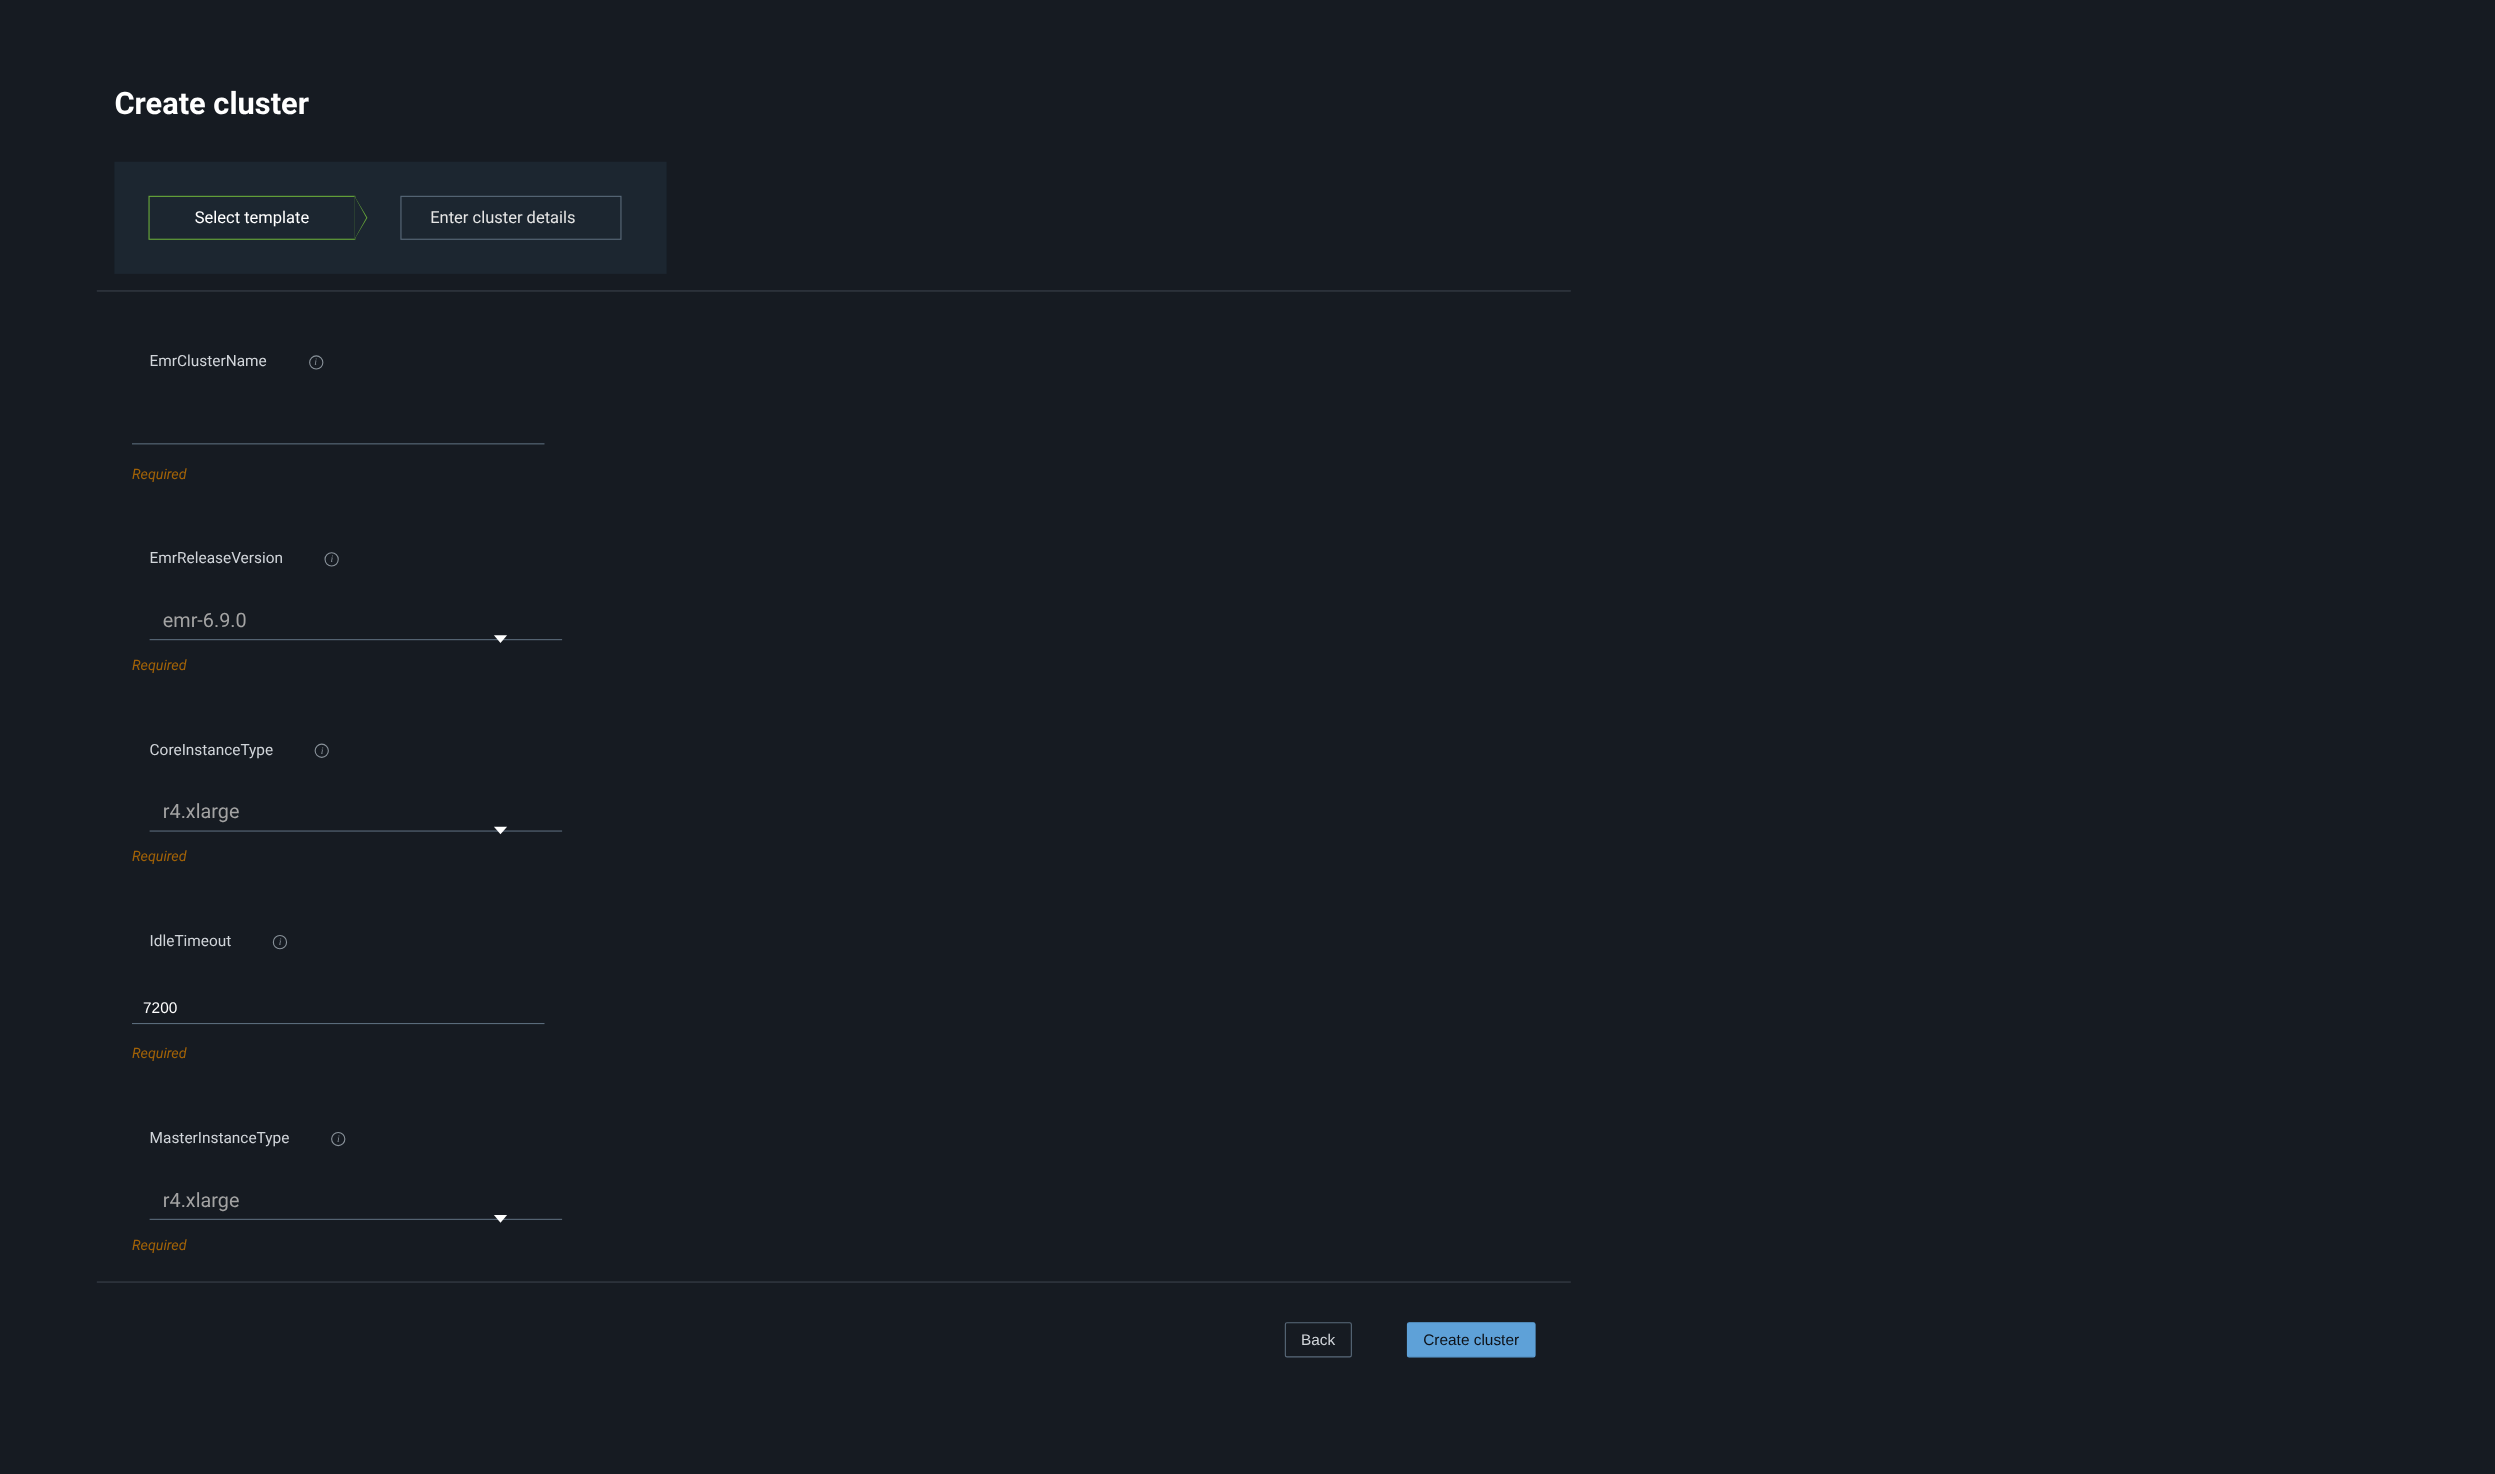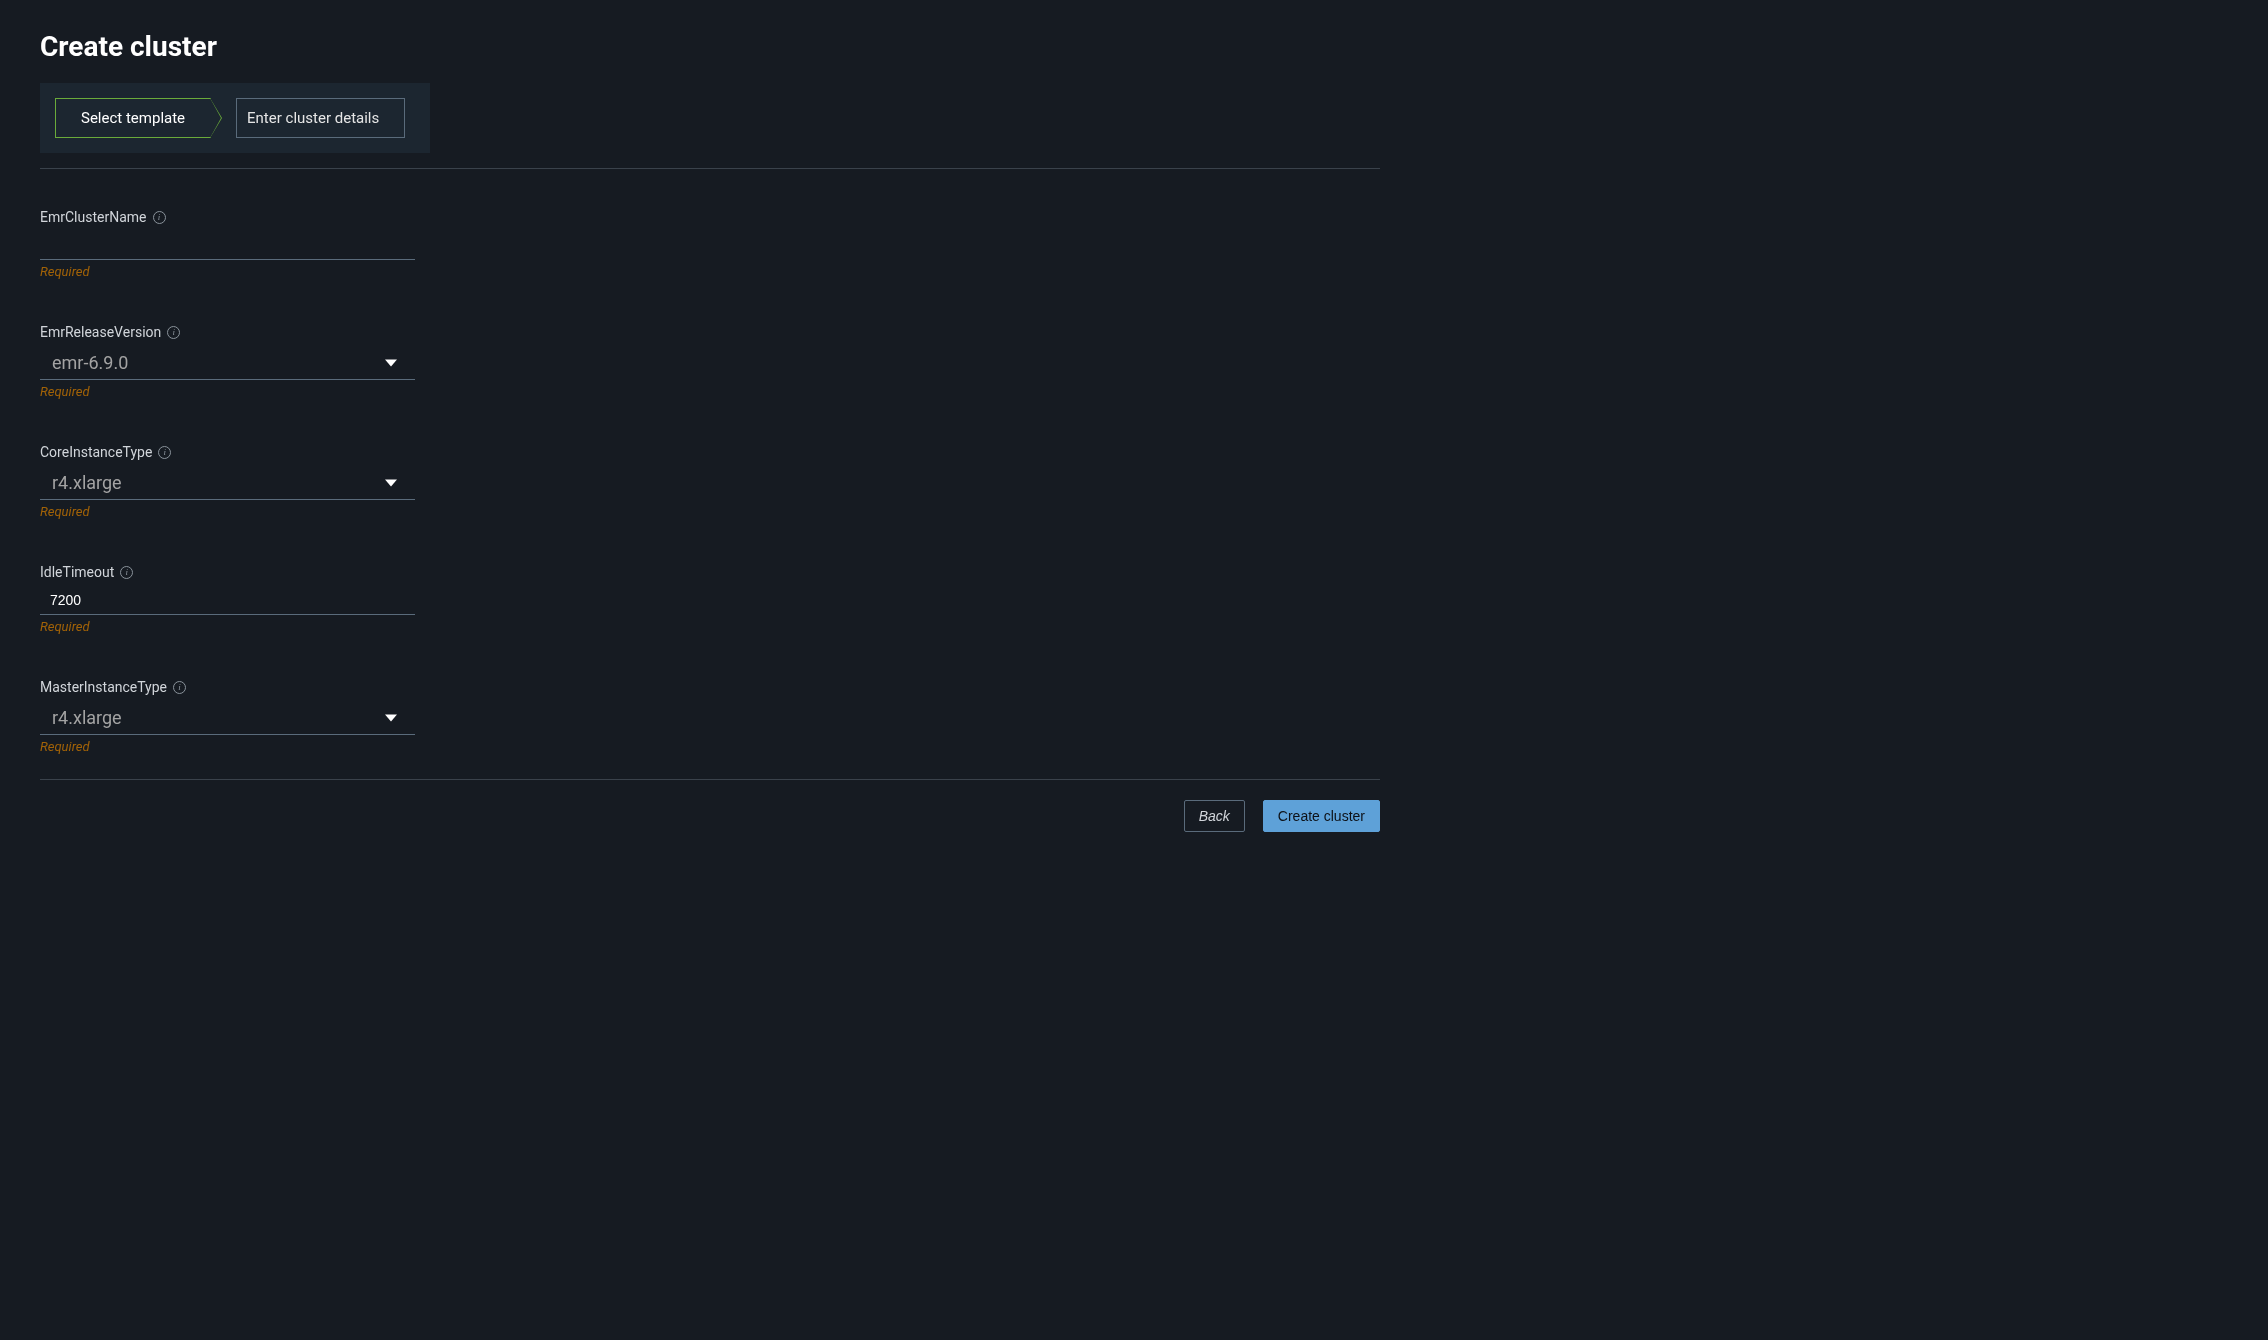--- a/index.html
+++ b/index.html
@@ -1,17 +1,17 @@
 <!DOCTYPE html>
 <html><head>
 <meta charset="utf-8">
 <style>
 * {
   box-sizing: border-box;
-  margin: 0;
+  margin: 16px;
   padding: 0;
 }
 body {
   background-color: #161b22;
   color: #d1d5da;
   font-family: -apple-system, BlinkMacSystemFont, "Segoe UI", Roboto, Helvetica, Arial, sans-serif;
   padding: 30px 40px;
   min-height: 1340px;
 }
 .page-title {
@@ -170,21 +170,20 @@
   padding: 7px 14px;
   font-size: 14px;
   border-radius: 2px;
   cursor: pointer;
   border: 1px solid transparent;
 }
 .btn-secondary {
   background: transparent;
   border: 1px solid #5a6b7b;
   color: #d1d5da;
-  font-style: italic;
 }
 .btn-primary {
   background: #5ea1d8;
   border: 1px solid #5ea1d8;
   color: #0d1117;
 }
 .content {
   max-width: 1340px;
 }
 </style>

